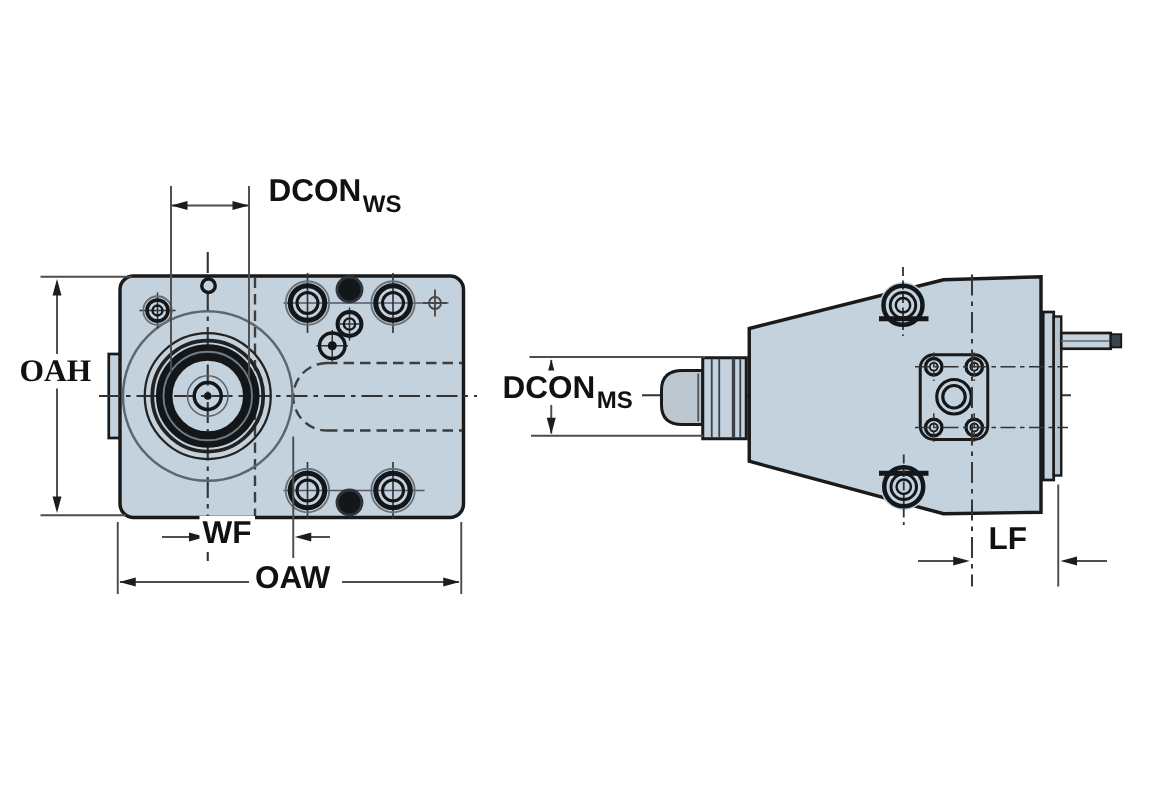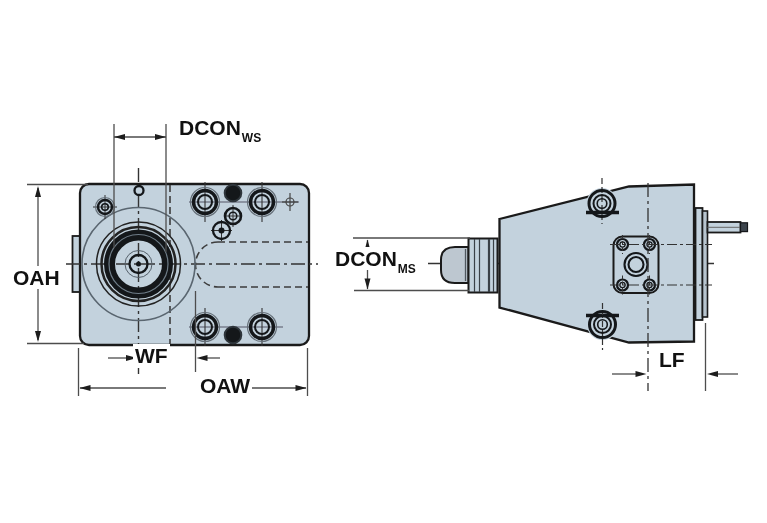--- a/index.html
+++ b/index.html
@@ -1,21 +1,21 @@
 <!DOCTYPE html>
 <html><head>
 <meta charset="utf-8">
 <style>
   html,body{margin:0;padding:0;background:#ffffff;}
   .canvas{position:relative;width:767px;height:523px;background:#ffffff;overflow:hidden;
           font-family:"Liberation Sans",sans-serif;}
   svg{position:absolute;left:0;top:0;}
   .lbl{position:absolute;font-weight:bold;font-size:21px;line-height:1;color:#111;
        background:#ffffff;padding:1px 2px;white-space:nowrap;}
-  .lbl .sub{font-size:12px;position:relative;top:7px;margin-left:1px;}
+  .lbl .sub{font-size:16px;position:relative;top:7px;margin-left:1px;}
 </style>
 </head>
 <body>
 
 <div class="canvas">
 
 <svg width="767" height="523" viewBox="0 0 767 523">
 
   <g>
 
@@ -232,29 +232,29 @@
       <polygon points="646.5,374 635.5,371 635.5,377" fill="#1d1d1d" stroke="none"></polygon>
       <polygon points="707,374 718,371 718,377" fill="#1d1d1d" stroke="none"></polygon>
     </g>
   </g>
 </svg>
 
 <div class="lbl" style="left:177px;top:116px;">
   <span>DCON</span><span class="sub">WS</span>
 </div>
 
-<div class="lbl" style="left:11px;top:266px;">
+<div class="lbl" style="left:11px;top:236px;font-family:Liberation Serif, serif;">
   <span>OAH</span>
 </div>
 
 <div class="lbl" style="left:133px;top:344px;">
   <span>WF</span>
 </div>
 
-<div class="lbl" style="left:168px;top:374px;margin-left:30px;">
+<div class="lbl" style="left:168px;top:374px;">
   <span>OAW</span>
 </div>
 
 <div class="lbl" style="left:333px;top:247px;">
   <span>DCON</span><span class="sub">MS</span>
 </div>
 
 <div class="lbl" style="left:657px;top:348px;">
   <span>LF</span>
 </div>

